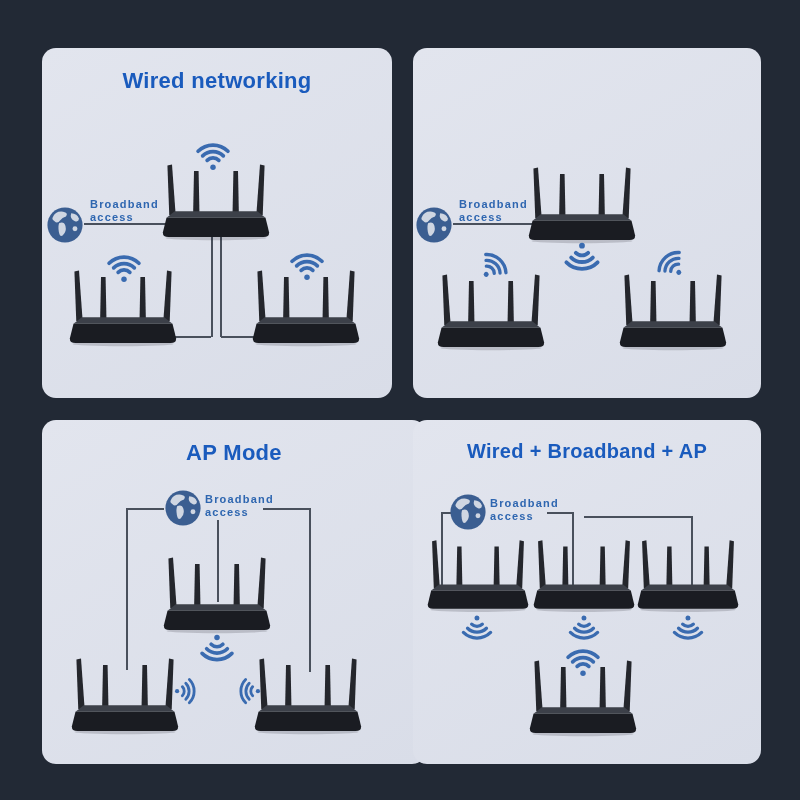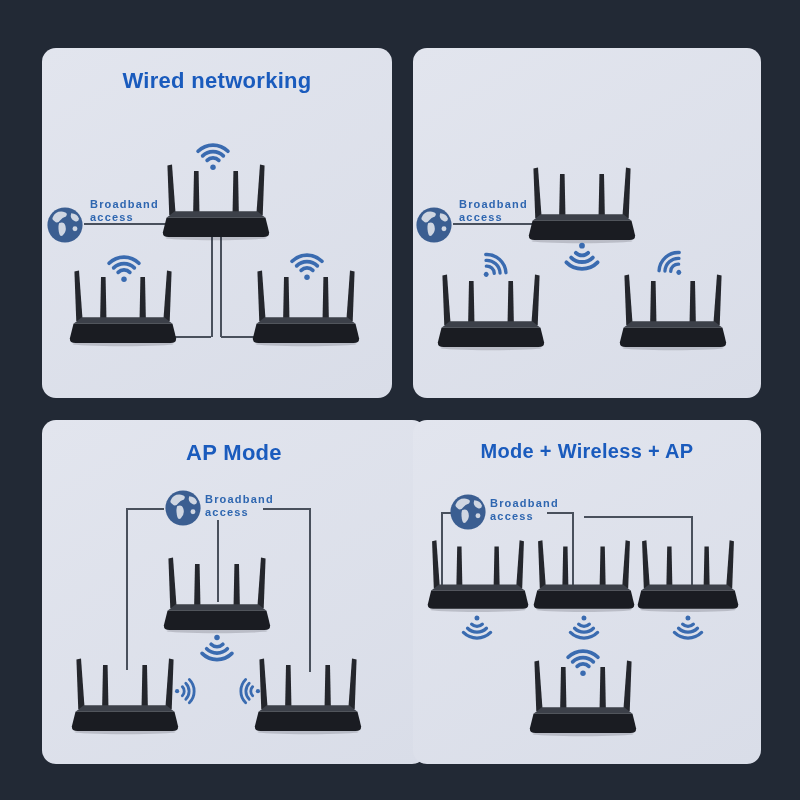--- a/index.html
+++ b/index.html
@@ -270,21 +270,21 @@
           <polygon points="36,12 41,12 42,60 35,60" fill="#24262c"></polygon>
           <polygon points="79,12 84,12 85,60 78,60" fill="#24262c"></polygon>
           <polygon points="108,5 113,6 111,60 104,60" fill="#24262c"></polygon>
           <polygon points="15,56 105,56 114,63 6,63" fill="#3c4049"></polygon>
           <path d="M6,63 L114,63 L118,79 Q118,84 112,84 L8,84 Q2,84 2,79 Z" fill="#1a1c22"></path>
         </svg>
       </div>
   </section>
 
   <section class="panel" style="left:413px;top:420px;width:348px;height:344px">
-    <h2 class="title title-sm">Mode + Wireless + AP</h2>
+    <h2 class="title title-sm">Wired + Broadband + AP</h2>
 
     <div class="wire h" style="left:28px;top:92px;width:10px"></div>
     <div class="wire v" style="left:28px;top:92px;height:78px"></div>
     <div class="wire h" style="left:134px;top:92px;width:25px"></div>
     <div class="wire v" style="left:159px;top:92px;height:78px"></div>
     <div class="wire h" style="left:171px;top:96px;width:107px"></div>
     <div class="wire v" style="left:278px;top:96px;height:74px"></div>
 
     <div class="cmp" style="left:36px;top:73px;width:38px">
         <svg viewBox="0 0 40 40" xmlns="http://www.w3.org/2000/svg">

